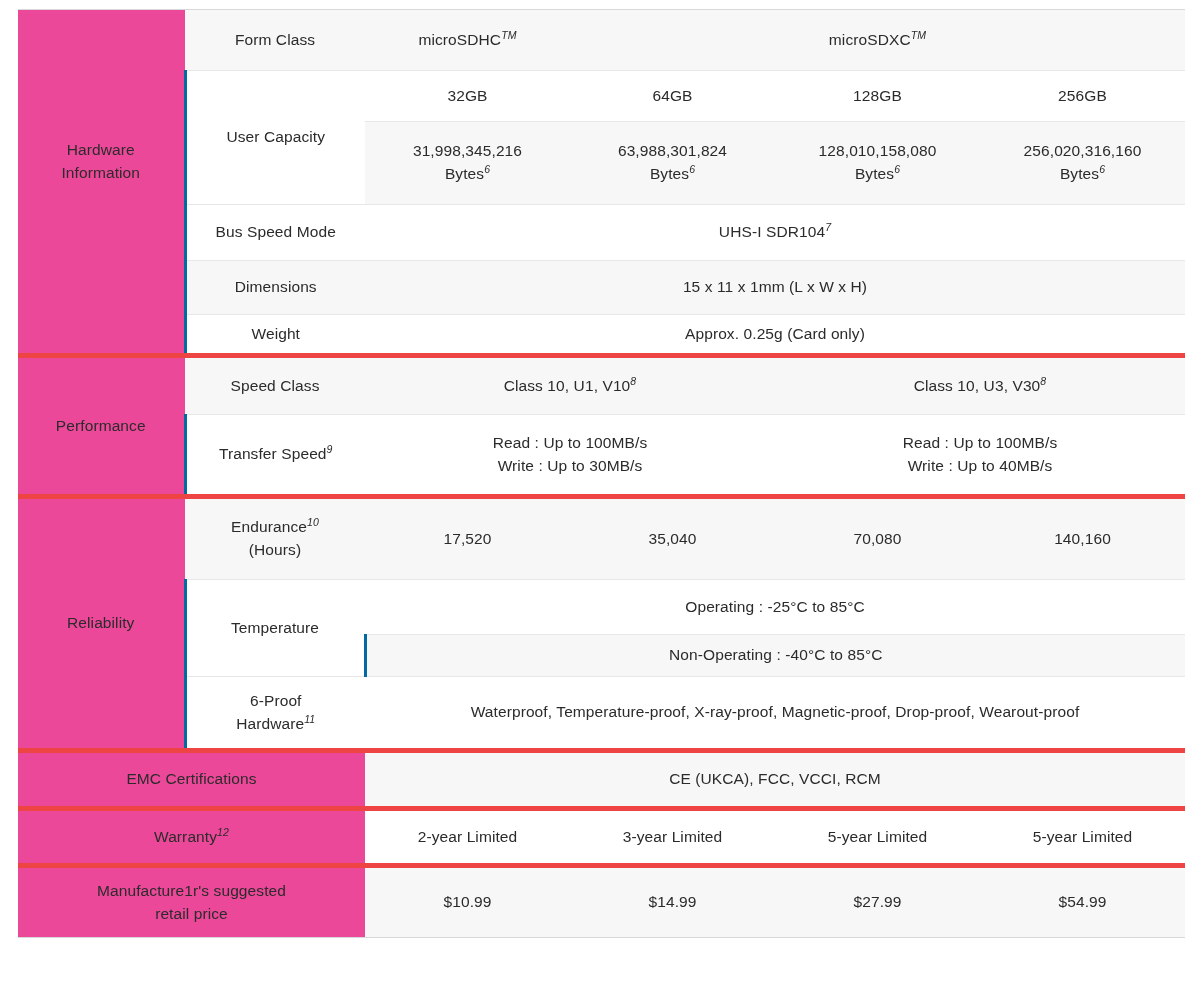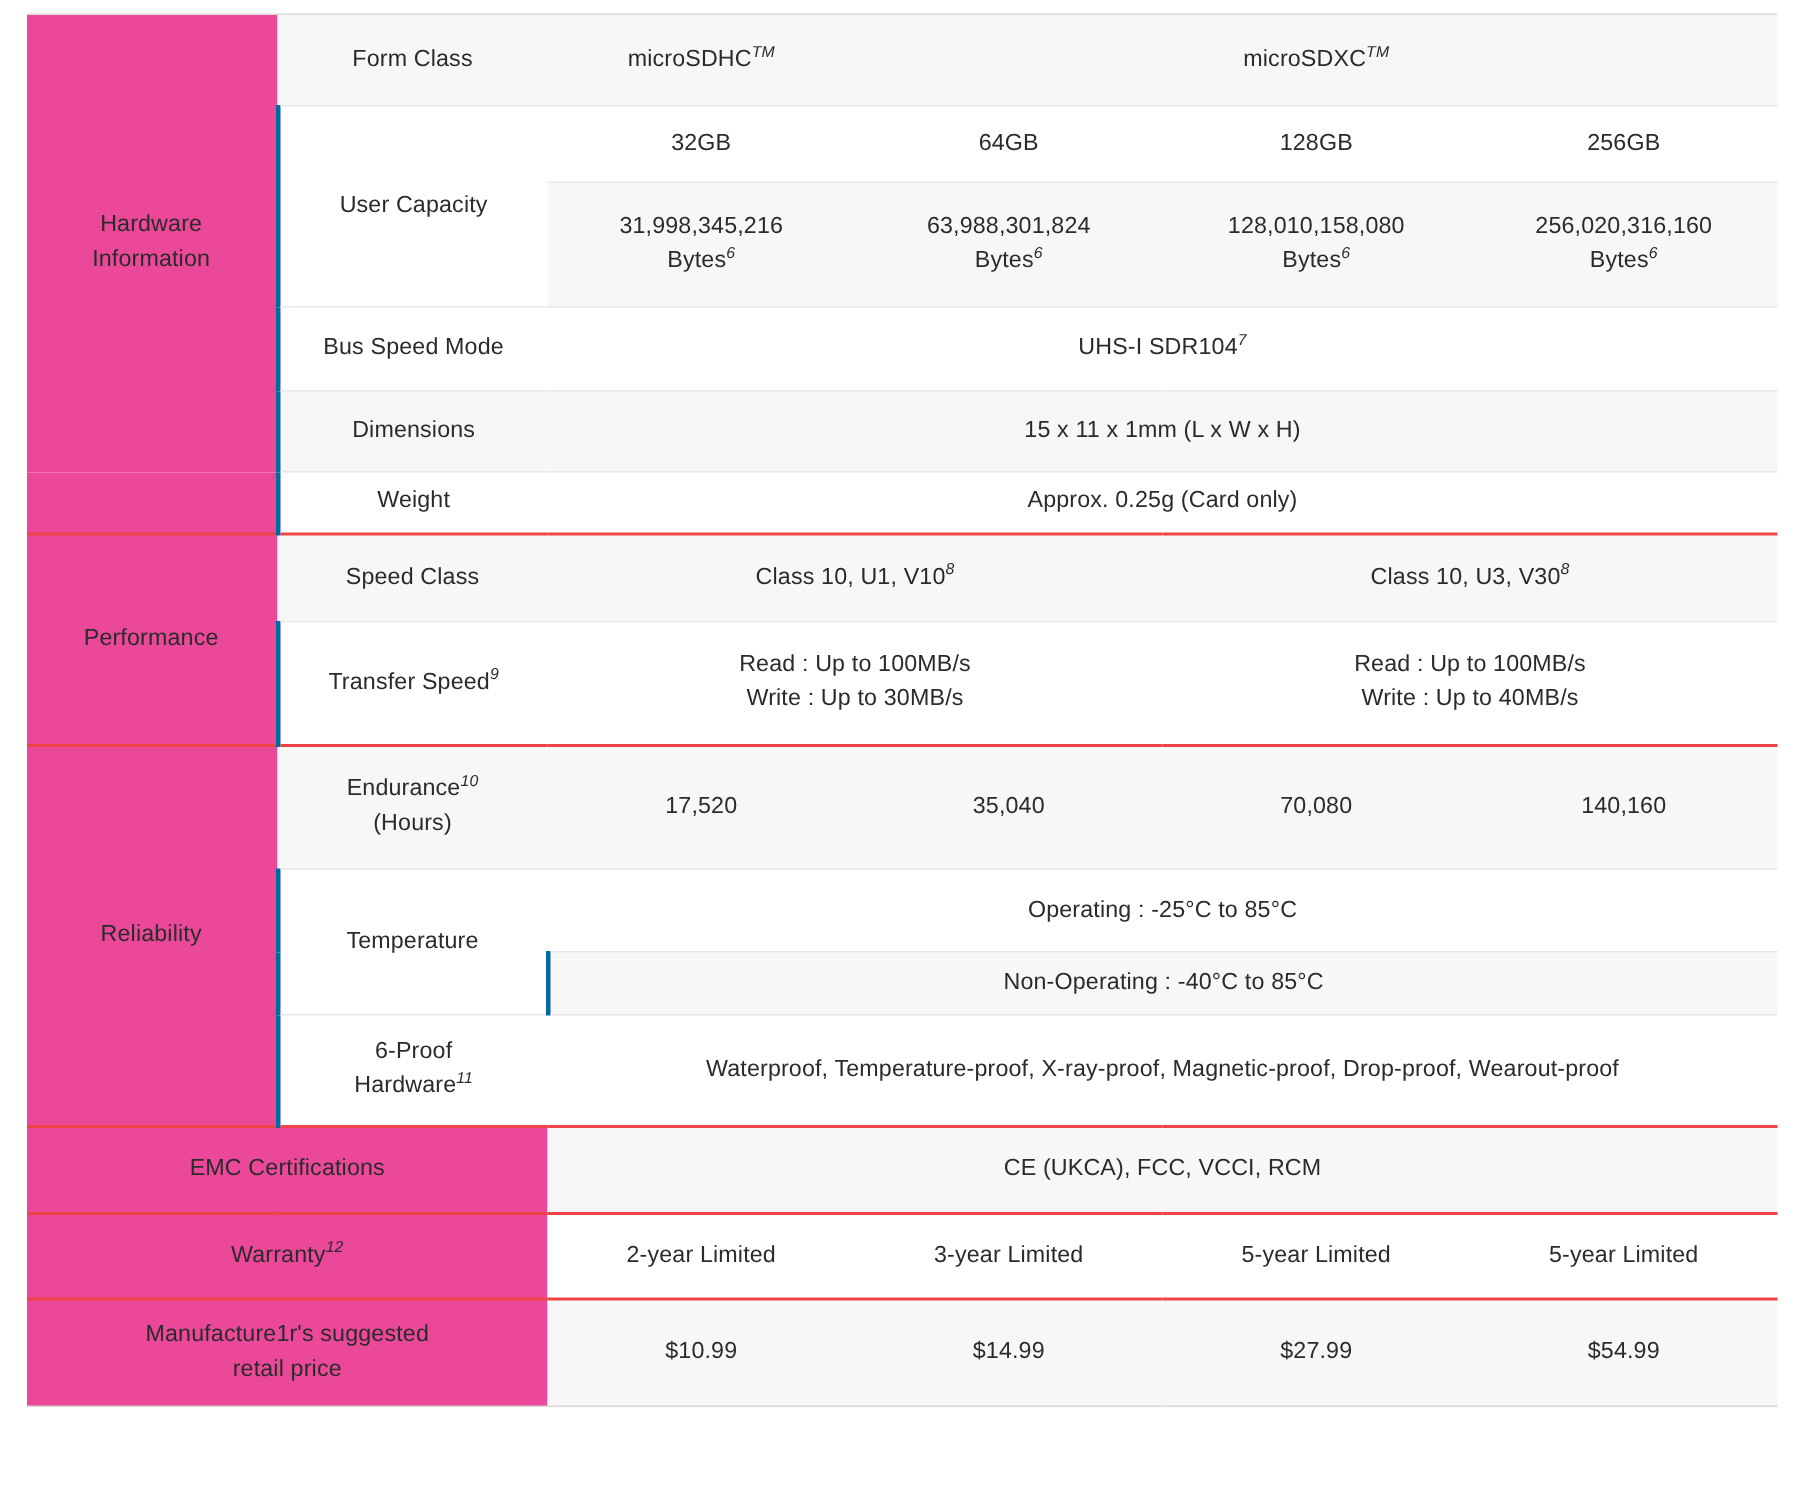--- a/index.html
+++ b/index.html
@@ -41,21 +41,21 @@
     line-height: 1.48;
     letter-spacing: 0.1px;
   }
 
   
   .bg-gray  { background: #f7f7f7; }
   .bg-white { background: #ffffff; }
 
   
   .bt-light { border-top: 1px solid #e8e8e8; }
-  .bt-sect  { border-top: 2px solid #ef4444; }
+  .bt-sect  { border-top: 5px solid #ef4444; }
   .bl-light { border-left: 3px solid #0369a1; }
 
   
   .cat {
     text-align: center;
     color: #2b2b2b;
     background: #ec4899;
     padding: 0 6px;
   }
   .cat-left {

